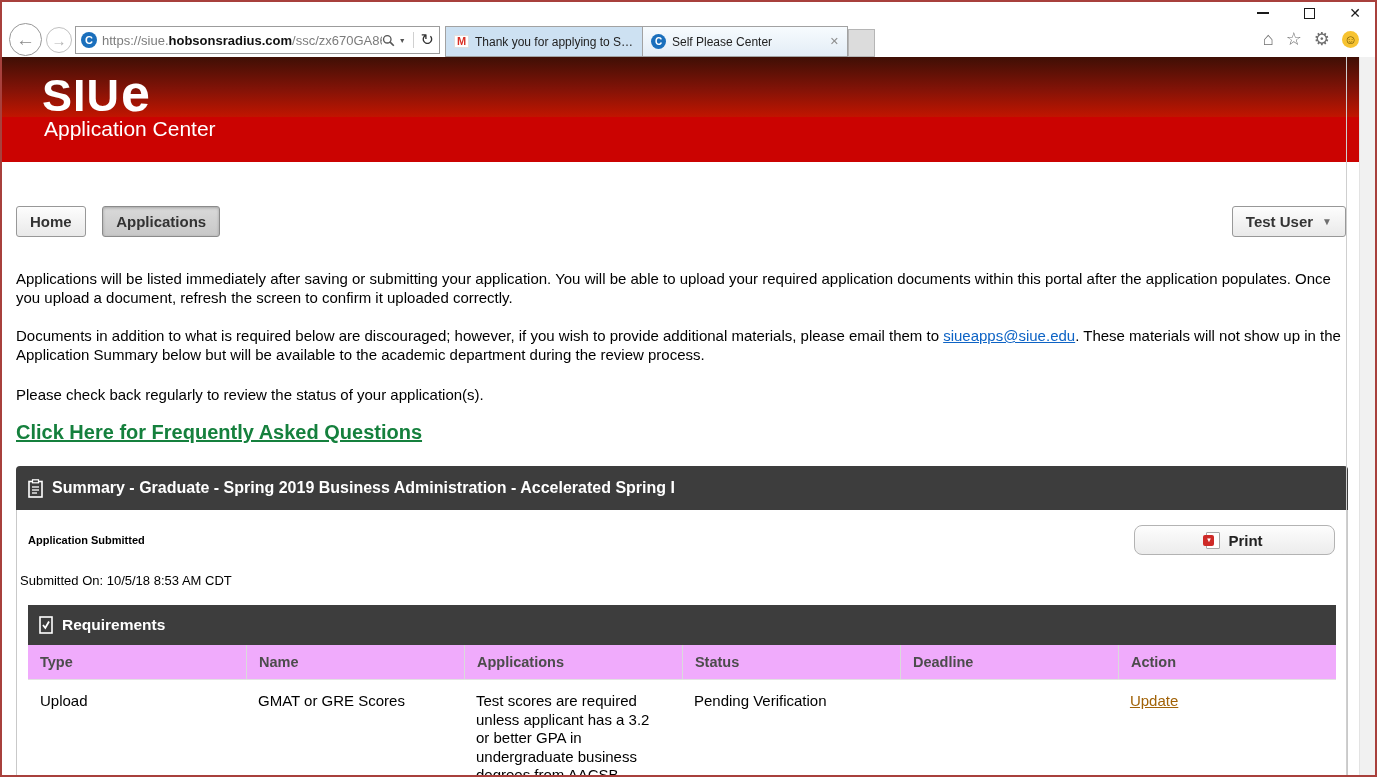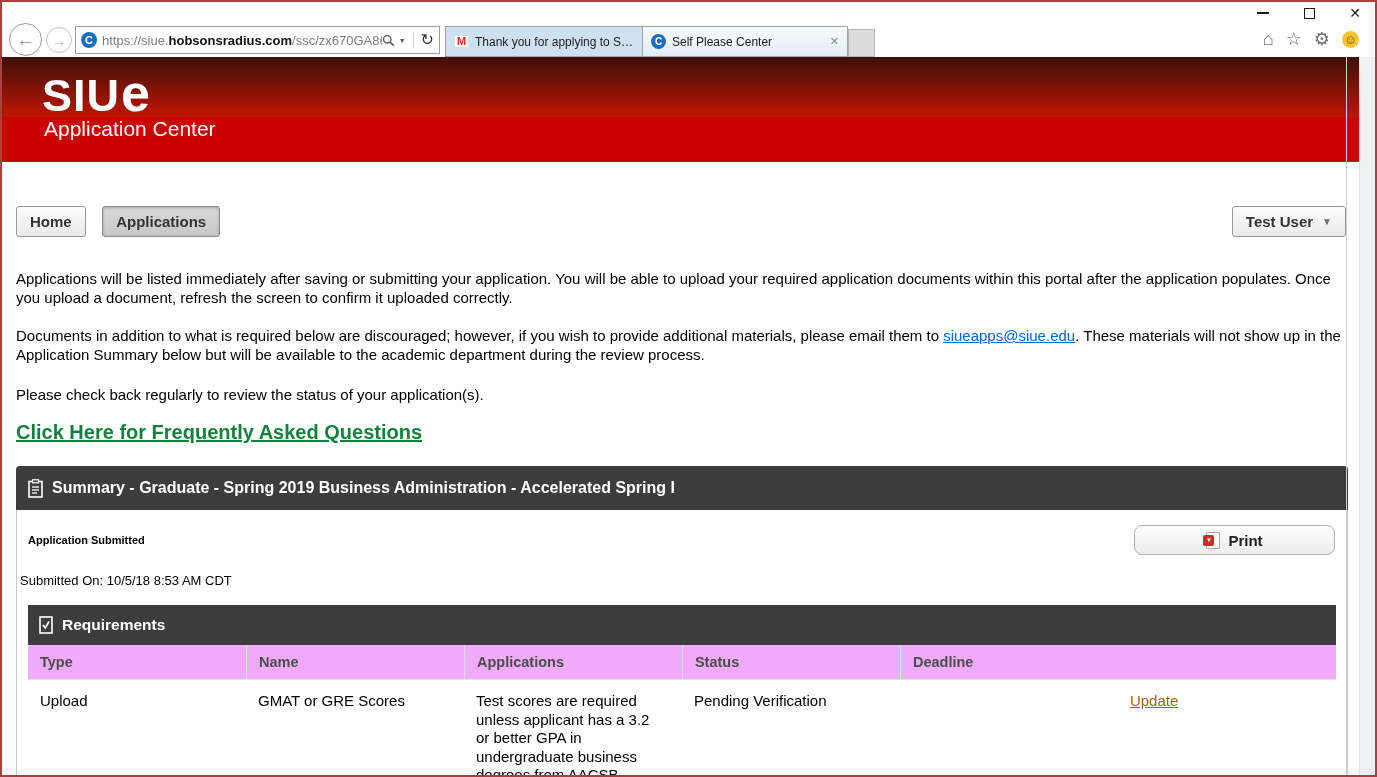--- a/index.html
+++ b/index.html
@@ -210,20 +210,21 @@
           <span>Requirements</span>
         </div>
 
         <div class="req-table">
           <div class="tr thead">
             <span class="th">Type</span>
             <span class="th">Name</span>
             <span class="th">Applications</span>
             <span class="th">Status</span>
             <span class="th">Deadline</span>
+            <span class="th">Action</span>
           </div>
           <div class="tr">
             <span class="td">Upload</span>
             <span class="td">GMAT or GRE Scores</span>
             <span class="td">Test scores are required unless applicant has a 3.2 or better GPA in undergraduate business degrees from AACSB-accredited business</span>
             <span class="td">Pending Verification</span>
             <span class="td"></span>
             <span class="td"><a class="update-link" href="#">Update</a></span>
           </div>
         </div>

